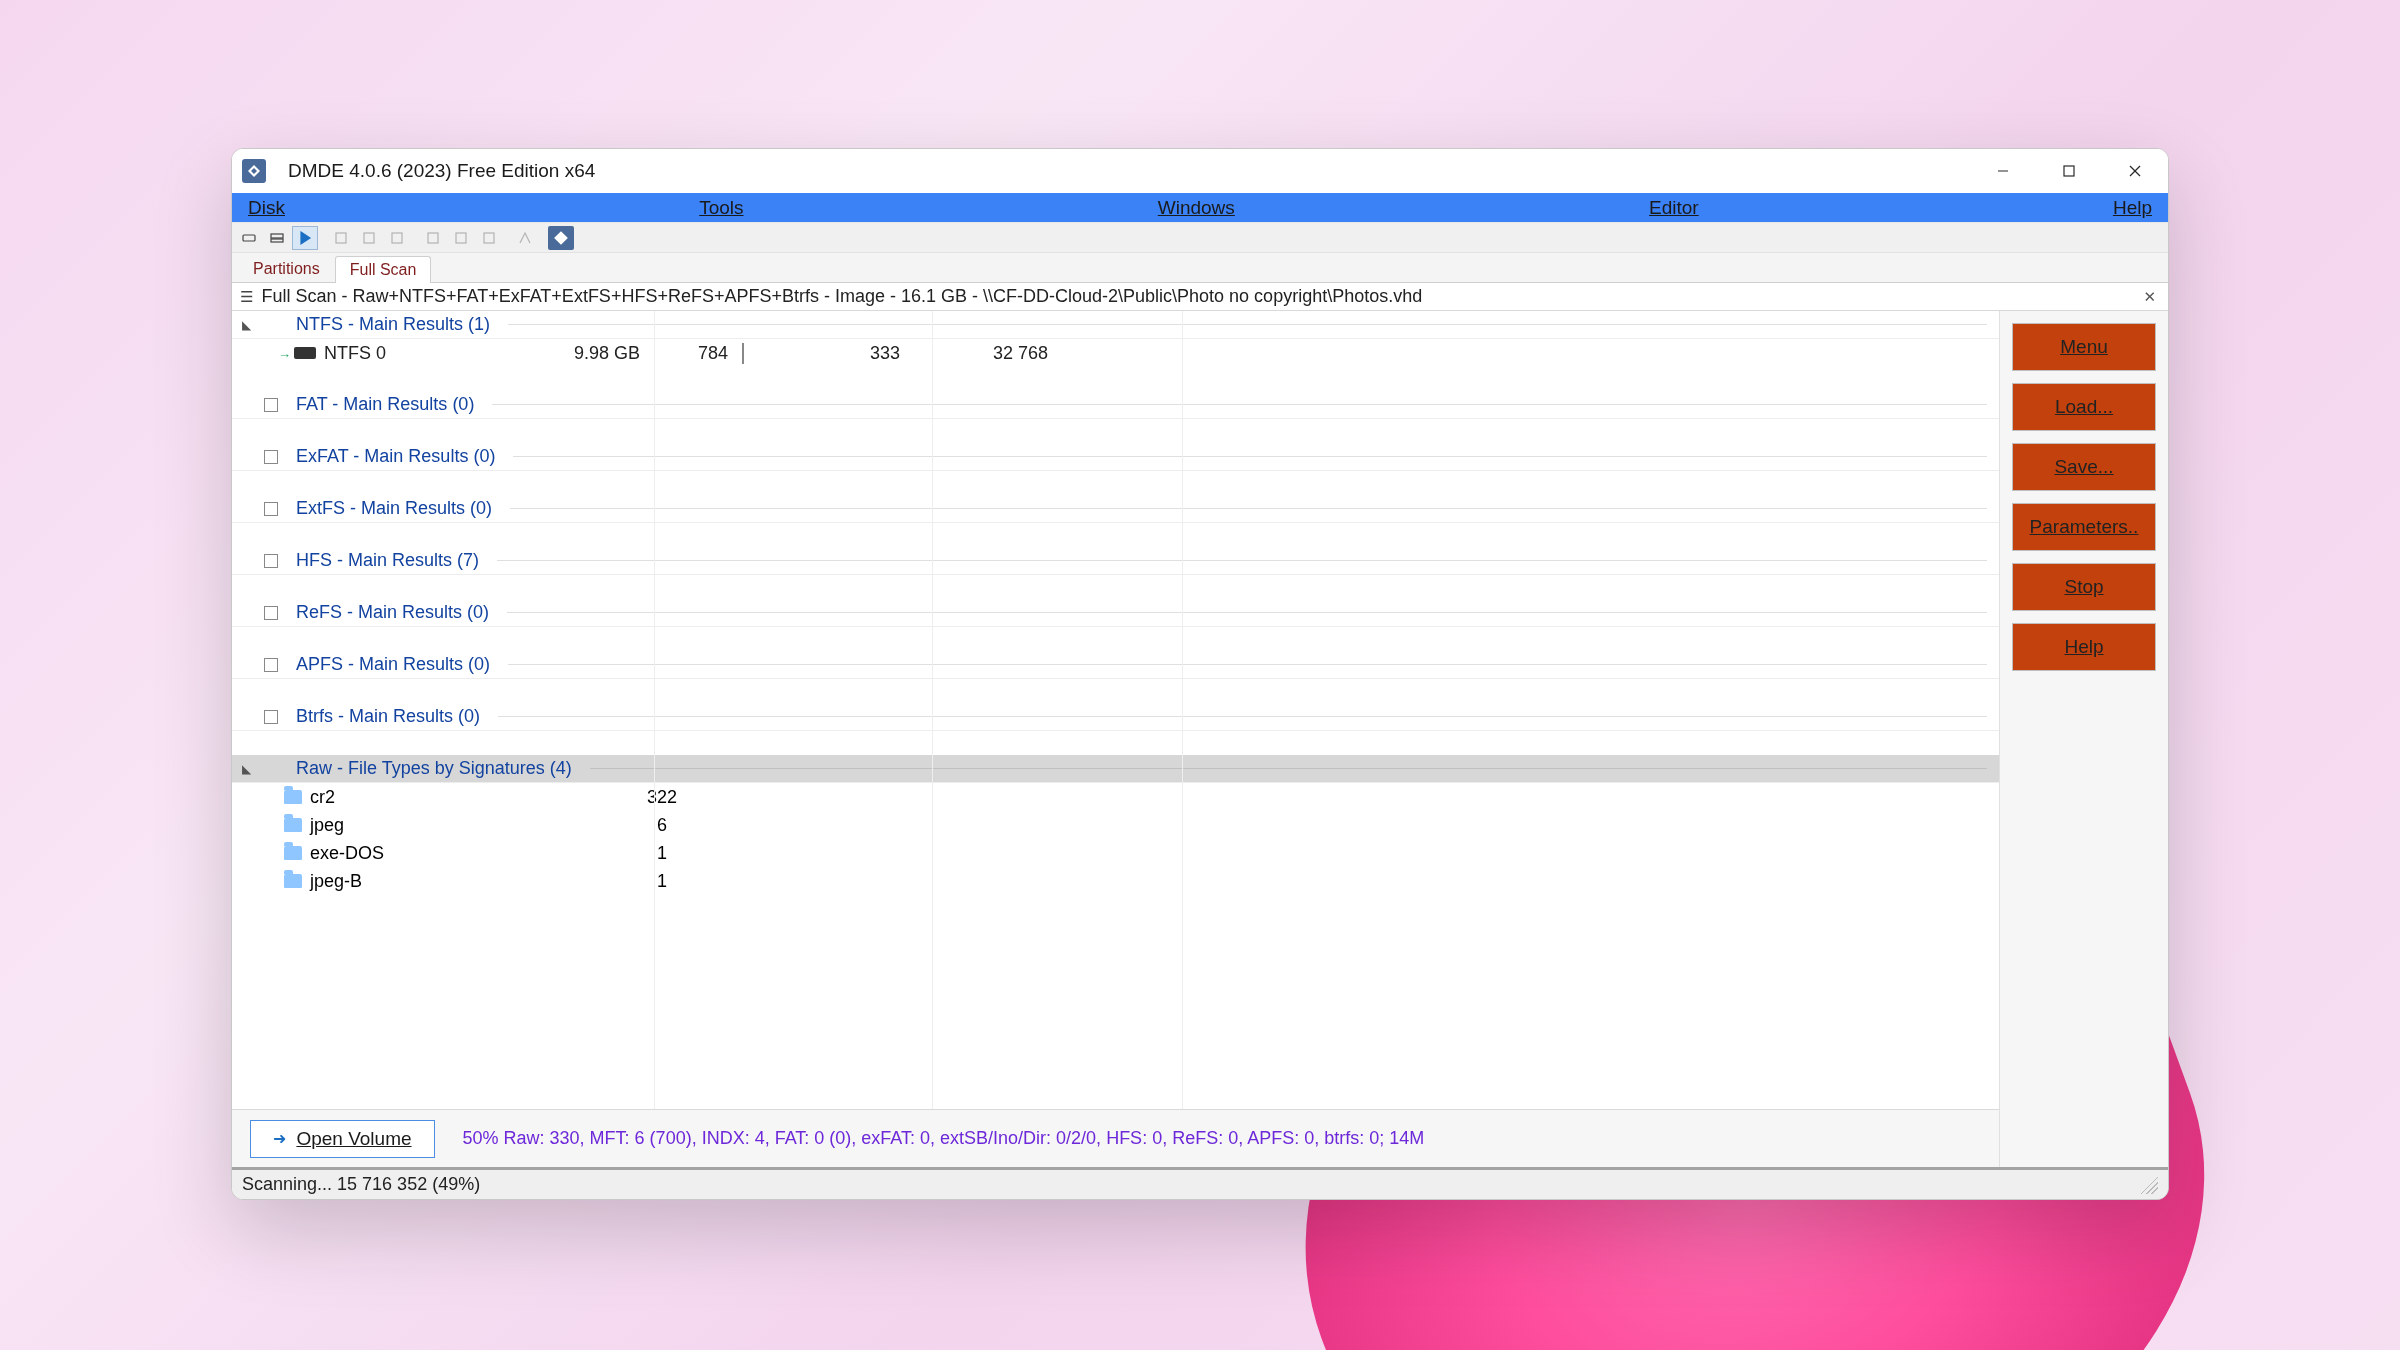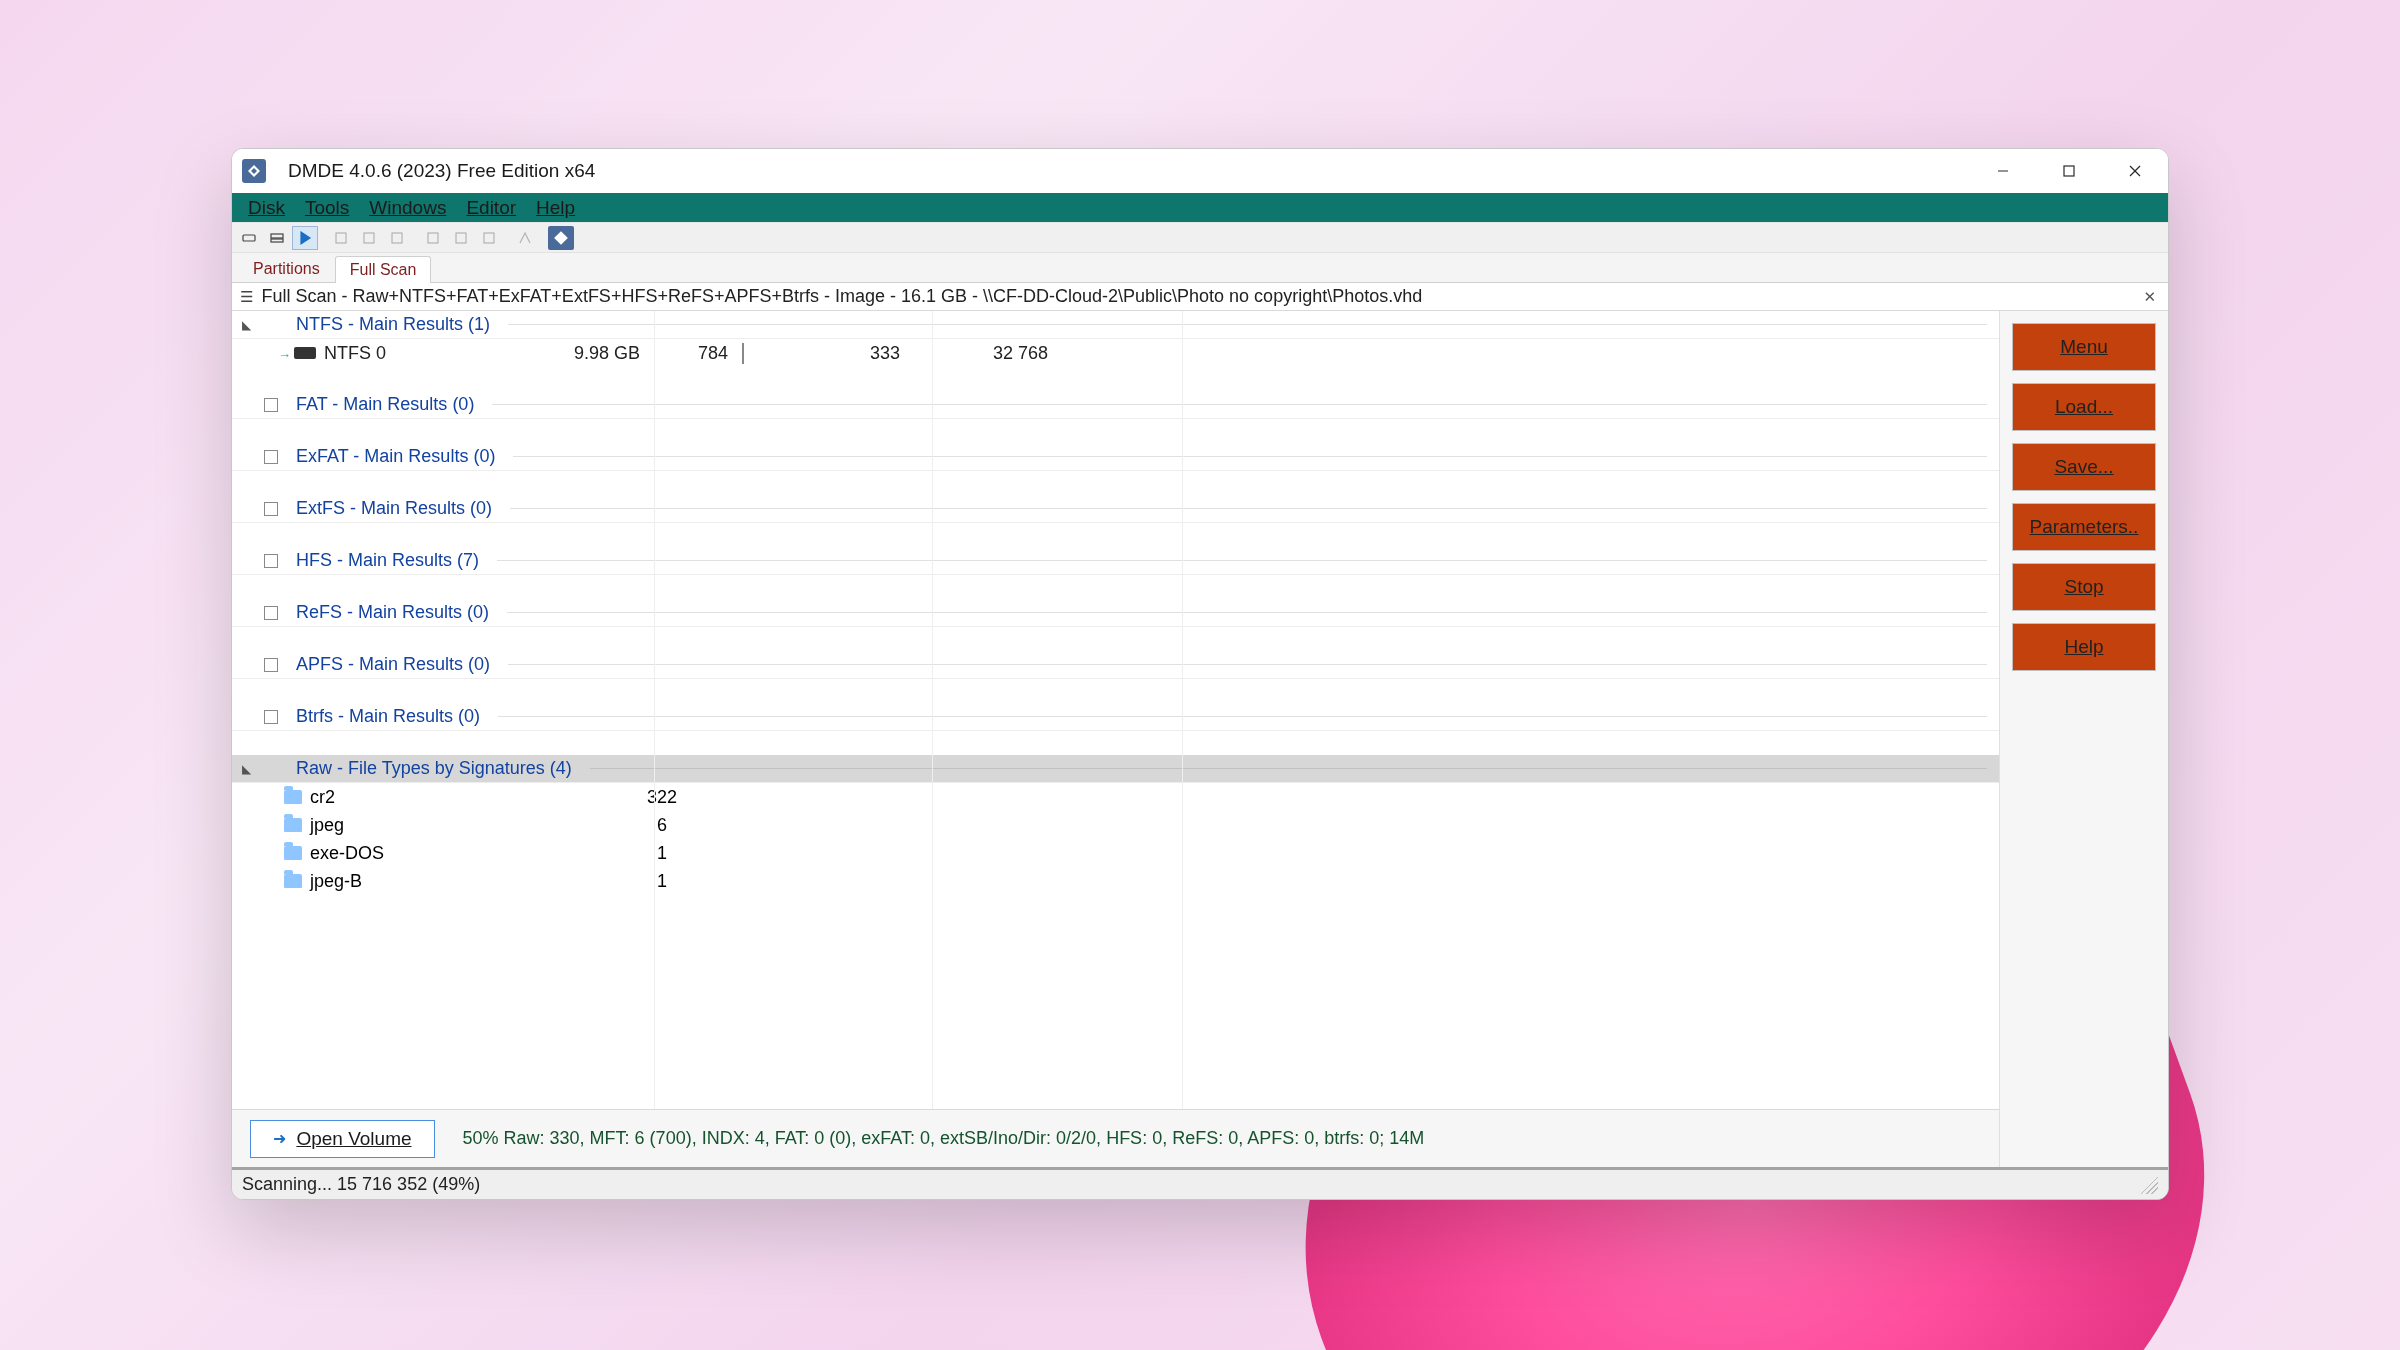--- a/index.html
+++ b/index.html
@@ -38,22 +38,23 @@
     display: inline-flex; align-items:center; justify-content:center;
     background: #4a6a9a; border-radius: 3px;
   }
   .titlebar .app-icon svg { width: 16px; height: 16px; }
   .titlebar .title { font-size: 19px; color: #1a1a1a; }
   .winbtns { margin-left: auto; display: flex; }
   .winbtn { width: 66px; height: 44px; display:flex; align-items:center; justify-content:center; }
   .winbtn svg { width: 14px; height: 14px; stroke: #2a2a2a; stroke-width: 1.2; fill: none; }
 
   .menubar {
-    height: 30px; background: #0f766e; display:flex; align-items:center; padding: 0 6px;
+    height: 30px; background: #3b82f6; display:flex; align-items:center; padding: 0 6px;
     border-bottom: 1px solid #e7e7e7;
+    justify-content: space-between;
   }
   .menubar .menu-item { padding: 3px 10px; font-size: 19px; color: #1a1a1a; }
   .menubar .menu-item .u { text-decoration: underline; }
 
   .toolbar {
     height: 30px; background: #f0f0f0; display:flex; align-items:center; padding: 0 4px; gap:2px;
     border-bottom: 1px solid #e2e2e2;
   }
   .tbtn {
     width: 26px; height: 24px; border: 1px solid transparent;
@@ -179,21 +180,21 @@
   .action-bar {
     height: 58px; background:#f6f6f6; border-top:1px solid #d9d9d9;
     display:flex; align-items:center; padding: 0 18px; gap:28px;
   }
   .open-btn {
     height:38px; padding: 0 22px; background:#fff; border:1px solid #4b8de0;
     color:#1a1a1a; font-size:19px; display:flex; align-items:center; gap:10px;
   }
   .open-btn .arrow-icon { color:#1a6fc4; font-size:16px; }
   .open-btn .u { text-decoration:underline; }
-  .stats-text { font-size:18px; color:#14532d; }
+  .stats-text { font-size:18px; color:#6d28d9; }
 
   .statusbar {
     height: 32px; background:#efefef; border-top:3px solid #a3a3a3;
     display:flex; align-items:center; padding:0 10px;
     font-size:18px; color:#222;
   }
   .resize-grip {
     margin-left:auto; width:18px; height:18px;
     background: linear-gradient(135deg, transparent 50%, #bbb 50%, #bbb 55%, transparent 55%, transparent 65%, #bbb 65%, #bbb 70%, transparent 70%, transparent 80%, #bbb 80%, #bbb 85%, transparent 85%);
   }

